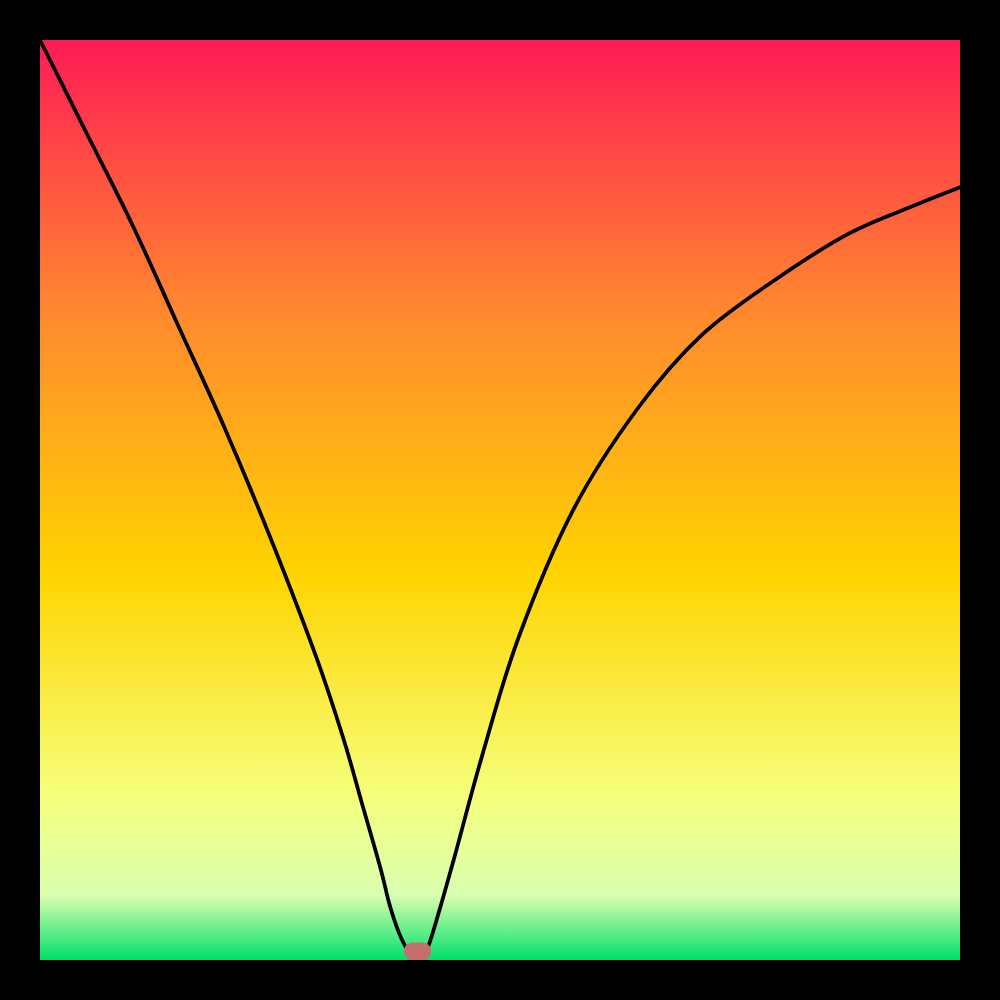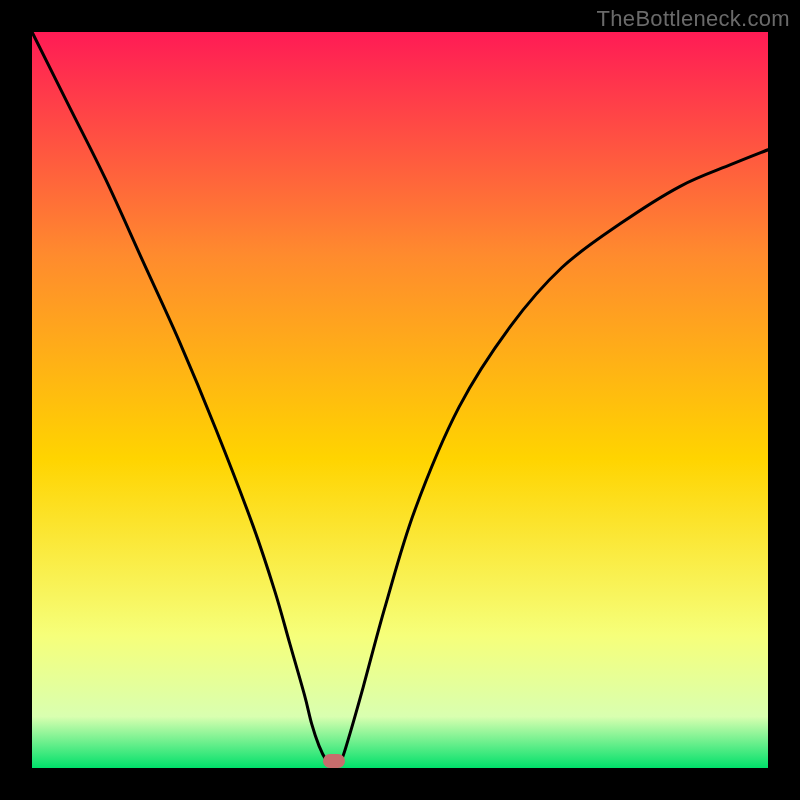--- a/index.html
+++ b/index.html
@@ -55,14 +55,13 @@
 
 <div class="frame">
   <div class="plot-area" style="background: linear-gradient(rgb(255, 27, 85) 0%, rgb(255, 138, 46) 30%, rgb(255, 212, 0) 58%, rgb(246, 255, 122) 82%, rgb(217, 255, 176) 93%, rgb(0, 224, 106) 100%);"></div>
 
   <svg class="curve-layer" viewBox="0 0 736 736" preserveAspectRatio="none">
     <path fill="none" stroke-width="3" stroke-linecap="round" stroke-linejoin="round" d="M 0 0 C 6.133333333333334 12.266666666666671 24.53333333333334 49.066666666666706 36.800000000000004 73.60000000000002 C 49.06666666666667 98.13333333333334 61.33333333333334 121.43999999999993 73.60000000000001 147.19999999999993 C 85.86666666666667 172.95999999999992 98.13333333333333 201.17333333333335 110.39999999999999 228.16000000000003 C 122.66666666666666 255.1466666666667 134.93333333333334 280.9066666666667 147.20000000000002 309.12 C 159.4666666666667 337.3333333333333 171.73333333333335 366.7733333333333 184 397.44 C 196.26666666666665 428.1066666666667 210.98666666666665 466.1333333333333 220.79999999999998 493.12 C 230.61333333333332 520.1066666666667 236.7466666666667 539.7333333333333 242.88000000000002 559.36 C 249.01333333333335 578.9866666666667 252.6933333333333 593.7066666666667 257.59999999999997 610.88 C 262.5066666666666 628.0533333333333 268.64 648.9066666666666 272.32 662.4 C 276 675.8933333333333 277.2266666666667 683.2533333333333 279.68 691.84 C 282.1333333333333 700.4266666666667 284.5866666666667 707.7866666666666 287.04 713.92 C 289.49333333333334 720.0533333333333 291.9466666666667 724.96 294.40000000000003 728.64 C 296.85333333333335 732.3199999999999 299.3066666666667 736 301.76 736 C 304.2133333333333 736 306.6666666666667 733.5466666666666 309.12 728.64 C 311.5733333333333 723.7333333333333 312.8 718.8266666666666 316.48 706.56 C 320.16 694.2933333333333 325.06666666666666 677.1199999999999 331.2 655.04 C 337.3333333333333 632.96 344.69333333333327 603.52 353.28 574.08 C 361.8666666666667 544.6400000000001 370.4533333333334 511.52000000000004 382.72 478.40000000000003 C 394.9866666666667 445.28000000000003 410.93333333333334 406.0266666666667 426.88 375.36 C 442.82666666666665 344.6933333333333 461.2266666666667 317.7066666666667 478.40000000000003 294.40000000000003 C 495.5733333333334 271.09333333333336 511.52 252.69333333333333 529.92 235.51999999999998 C 548.3199999999999 218.34666666666664 569.1733333333334 204.85333333333335 588.8000000000001 191.36 C 608.4266666666667 177.86666666666667 629.28 164.37333333333328 647.68 154.55999999999995 C 666.0799999999999 144.7466666666666 684.4799999999999 138.61333333333334 699.1999999999999 132.48000000000002 C 713.92 126.34666666666669 729.8666666666667 120.21333333333332 736 117.75999999999999" stroke="#000000"></path>
   </svg>
 
   <div class="marker" style="left: 322.76px; top: 754px; width: 22px; height: 14px; background: rgb(199, 109, 109);"></div>
 
-  <div class="watermark">TheBottleneck.com</div>
 </div>
 
 </body></html>

